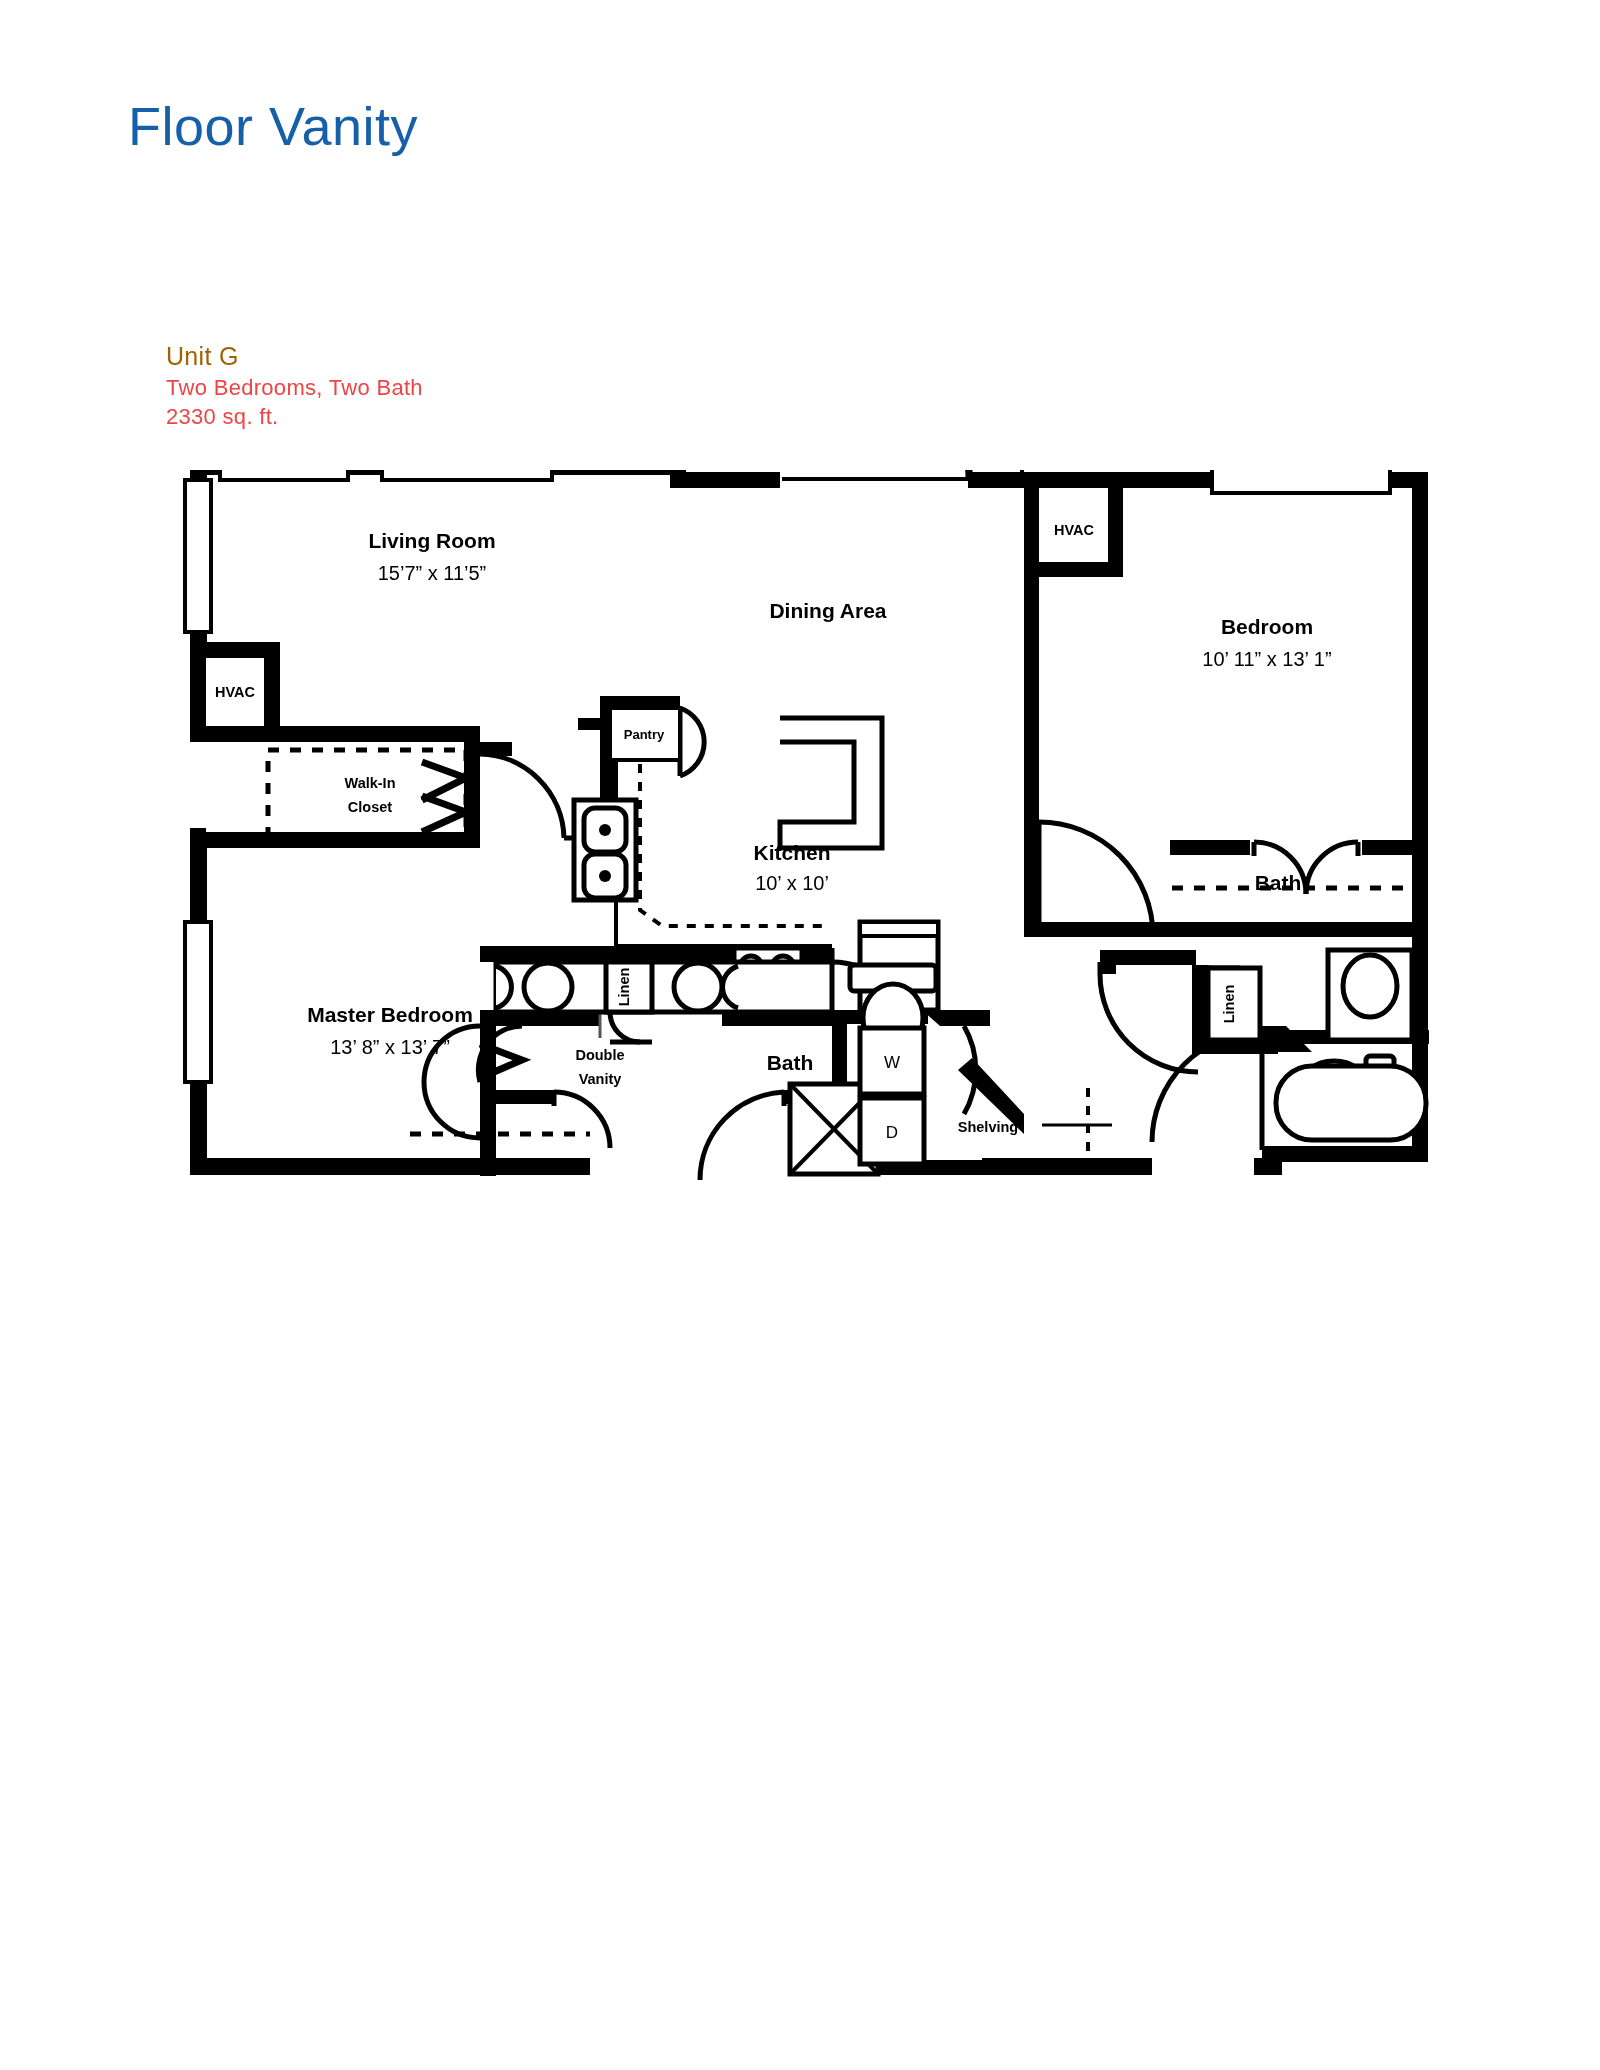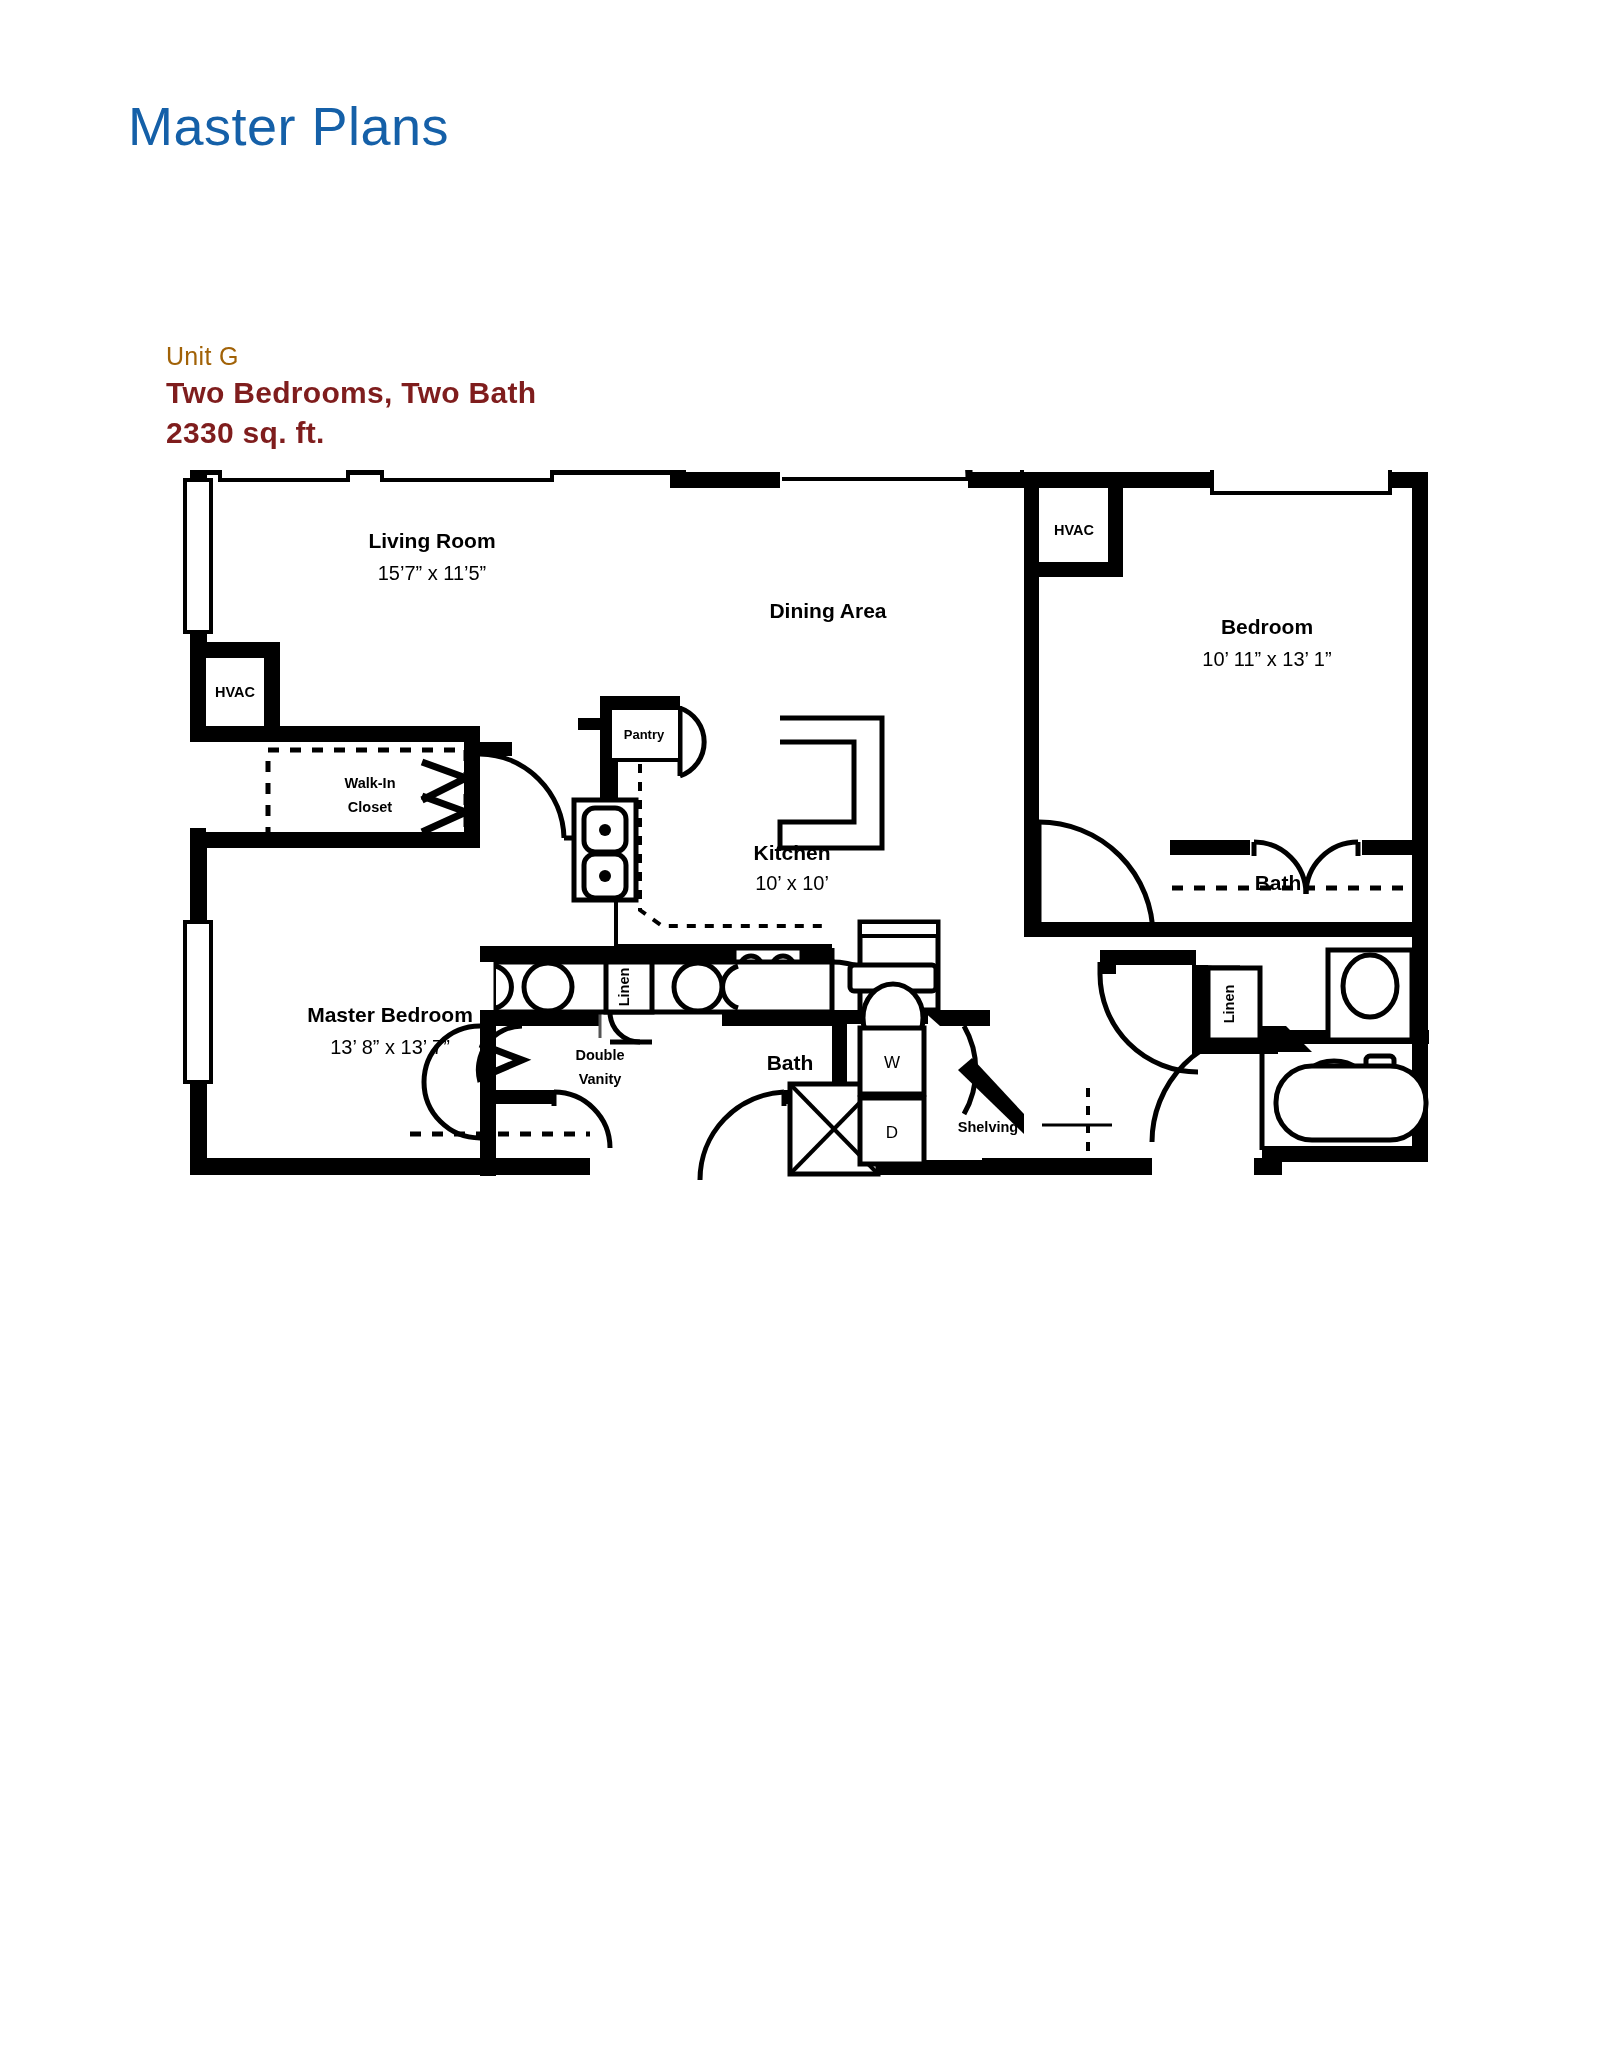--- a/index.html
+++ b/index.html
@@ -37,23 +37,23 @@
     top: 340px;
     line-height: 1.32;
   }
   .unit-name {
     font-size: 25px;
     color: #a16207;
     font-weight: 400;
     letter-spacing: 0.3px;
   }
   .unit-desc, .unit-area {
-    font-size: 30px;
-    color: #7f1d1d;
-    font-weight: 700;
+    font-size: 22px;
+    color: #ef4444;
+    font-weight: 400;
     letter-spacing: 0.3px;
   }
   .plan-wrap {
     position: absolute;
     left: 0px;
     top: 470px;
     width: 1600px;
     height: 760px;
     margin-left: 22px;
   }
@@ -63,21 +63,21 @@
   .rm-dim  { font-size: 20px; font-weight: 400; text-anchor: middle; }
   .sm-lbl  { font-size: 14.5px; font-weight: 700; text-anchor: middle; }
   .tiny-lbl{ font-size: 13px; font-weight: 700; text-anchor: middle; }
   .wd-lbl  { font-size: 17px; font-weight: 400; text-anchor: middle; }
 </style>
 </head>
 <body>
 
 <div class="page">
 
-  <div class="page-title">Master Plans</div>
+  <div class="page-title">Floor Vanity</div>
 
   <div class="unit-block">
     <div class="unit-name">Unit G</div>
     <div class="unit-desc">Two Bedrooms, Two Bath</div>
     <div class="unit-area">2330 sq. ft.</div>
   </div>
 
   <div class="plan-wrap">
   <svg width="1600" height="760" viewBox="0 0 1600 760">
 

